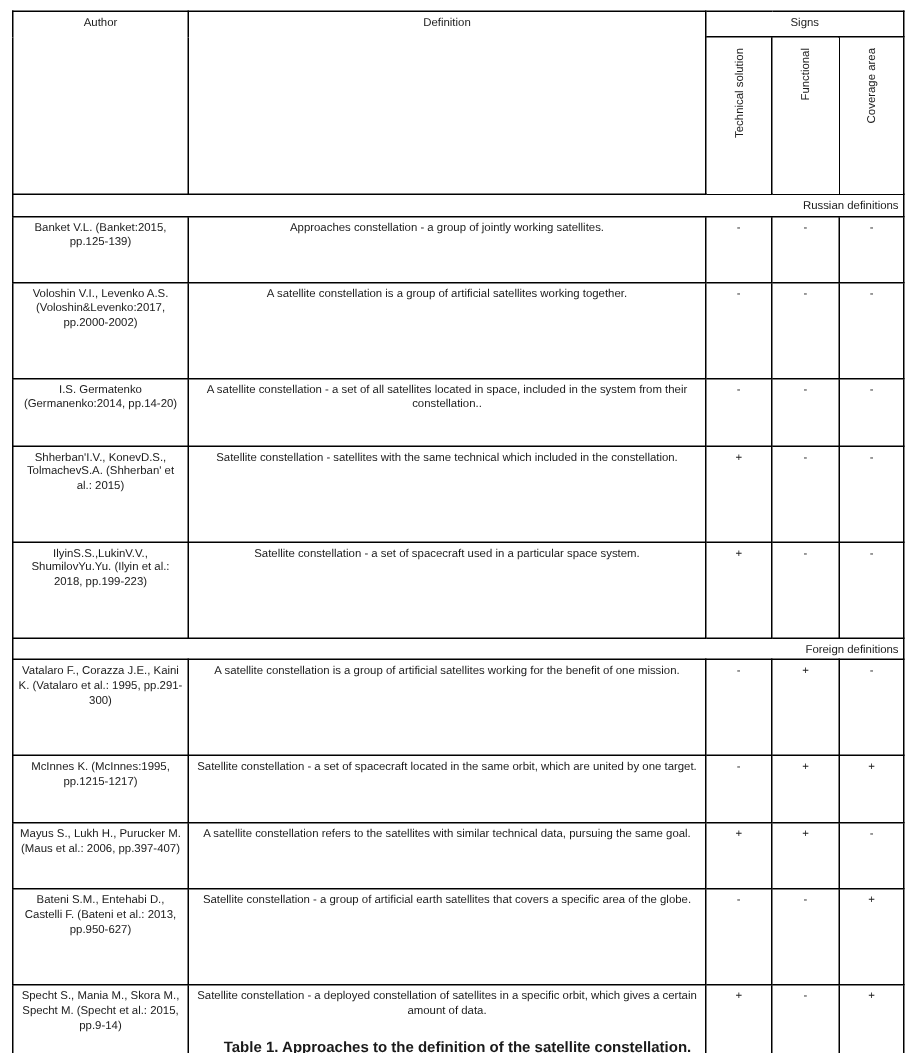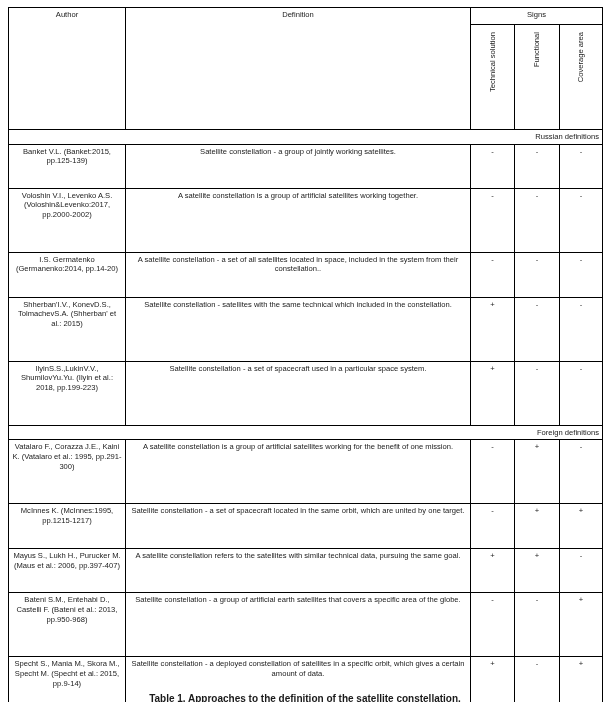--- a/index.html
+++ b/index.html
@@ -141,21 +141,21 @@
       </tr>
     </thead>
     <tbody>
 
       <tr class="section-row">
         <td colspan="5">Russian definitions</td>
       </tr>
 
       <tr class="body-row r-banket">
         <td class="author-cell">Banket V.L. (Banket:2015, pp.125-139)</td>
-        <td class="def-cell">Satellite constellation - a group of jointly working satellites.</td>
+        <td class="def-cell">Approaches constellation - a group of jointly working satellites.</td>
         <td class="sign-cell">-</td>
         <td class="sign-cell">-</td>
         <td class="sign-cell">-</td>
       </tr>
 
       <tr class="body-row">
         <td class="author-cell">Voloshin V.I., Levenko A.S. (Voloshin&amp;Levenko:2017, pp.2000-2002)</td>
         <td class="def-cell">A satellite constellation is a group of artificial satellites working together.</td>
         <td class="sign-cell">-</td>
         <td class="sign-cell">-</td>
@@ -208,21 +208,21 @@
 
       <tr class="body-row r-short">
         <td class="author-cell">Mayus S., Lukh H., Purucker M. (Maus et al.: 2006, pp.397-407)</td>
         <td class="def-cell">A satellite constellation refers to the satellites with similar technical data, pursuing the same goal.</td>
         <td class="sign-cell">+</td>
         <td class="sign-cell">+</td>
         <td class="sign-cell">-</td>
       </tr>
 
       <tr class="body-row">
-        <td class="author-cell">Bateni S.M., Entehabi D., Castelli F. (Bateni et al.: 2013, pp.950-968)</td>
+        <td class="author-cell">Bateni S.M., Entehabi D., Castelli F. (Bateni et al.: 2013, pp.950-627)</td>
         <td class="def-cell">Satellite constellation - a group of artificial earth satellites that covers a specific area of the globe.</td>
         <td class="sign-cell">-</td>
         <td class="sign-cell">-</td>
         <td class="sign-cell">+</td>
       </tr>
 
       <tr class="body-row">
         <td class="author-cell">Specht S., Mania M., Skora M., Specht M. (Specht et al.: 2015, pp.9-14)</td>
         <td class="def-cell">Satellite constellation - a deployed constellation of satellites in a specific orbit, which gives a certain amount of data.</td>
         <td class="sign-cell">+</td>

